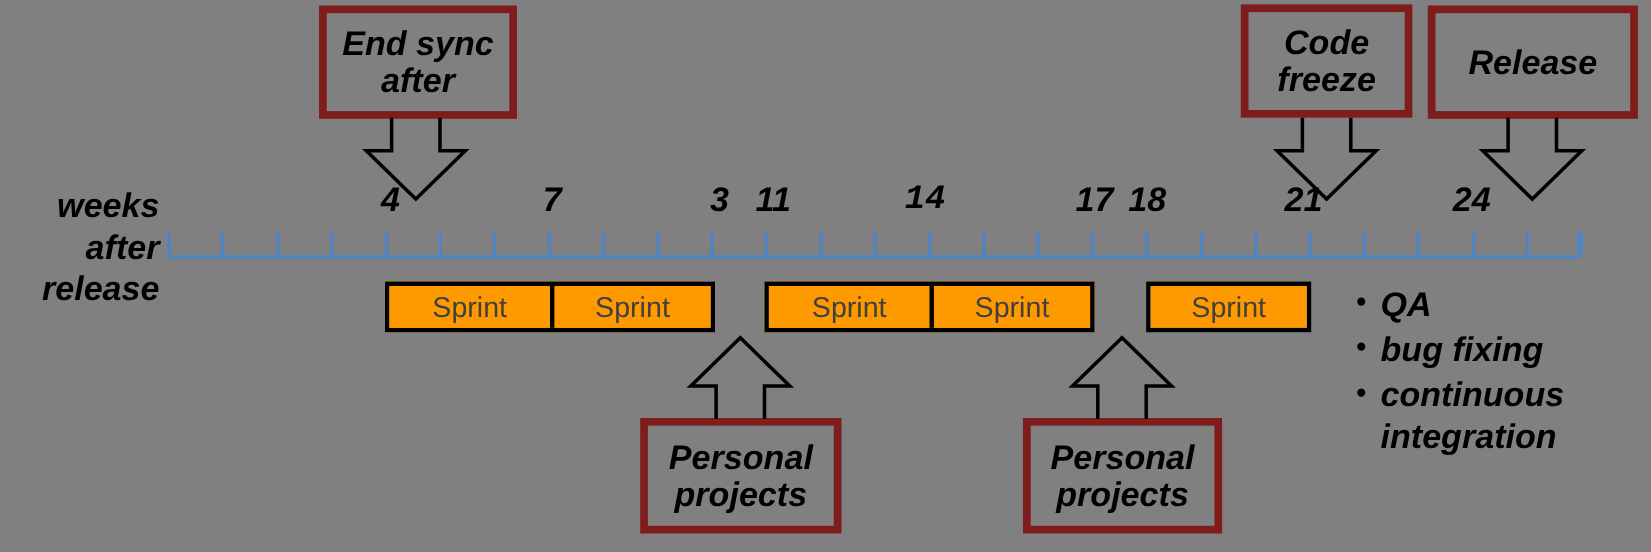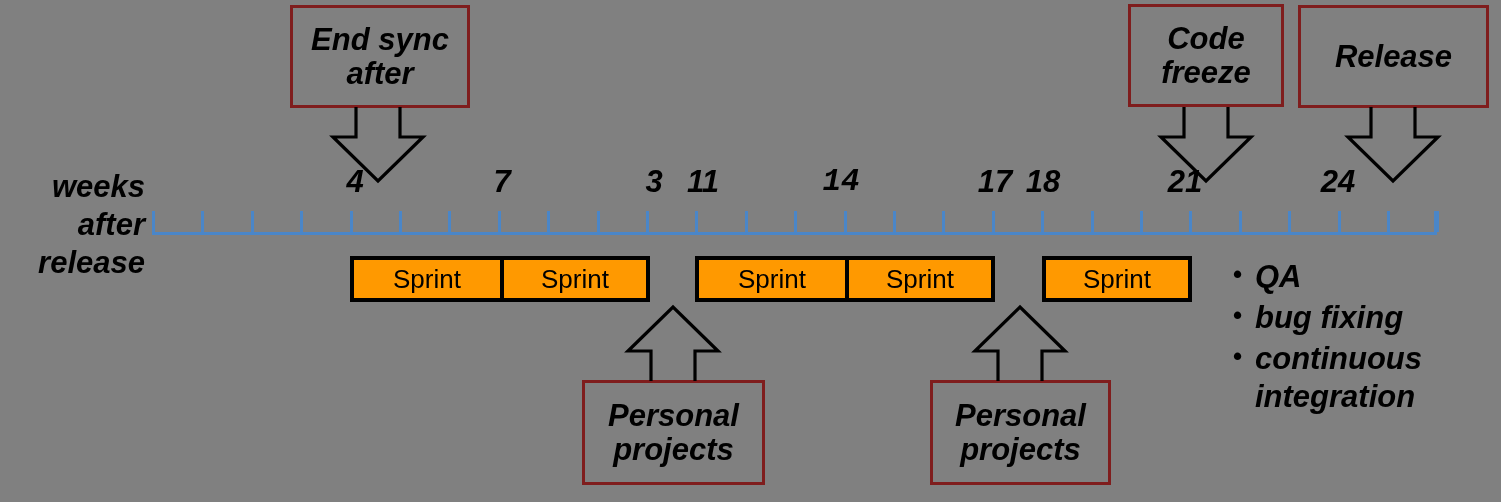--- a/index.html
+++ b/index.html
@@ -13,21 +13,21 @@
     height: 502px;
     background: #808080;
     font-family: "Liberation Sans", sans-serif;
     overflow: hidden;
   }
 
   
   .callout {
     position: absolute;
     box-sizing: border-box;
-    border: 3px solid #7f1d1d;
+    border: 7px solid #7f1d1d;
     background: transparent;
     display: flex;
     align-items: center;
     justify-content: center;
     text-align: center;
     font-style: italic;
     font-weight: bold;
     font-size: 31px;
     line-height: 1.08;
     color: #000;
@@ -94,21 +94,21 @@
     display: flex;
     border: 4px solid #000;
     background: #FF9900;
   }
   .sprint-box {
     box-sizing: border-box;
     display: flex;
     align-items: center;
     justify-content: center;
     background: #FF9900;
-    color: #000000;
+    color: #404040;
     font-size: 26px;
     font-style: normal;
     font-weight: normal;
     white-space: nowrap;
   }
   .sprint-box + .sprint-box { border-left: 4px solid #000; }
 
   
   #bullet-list {
     position: absolute;

